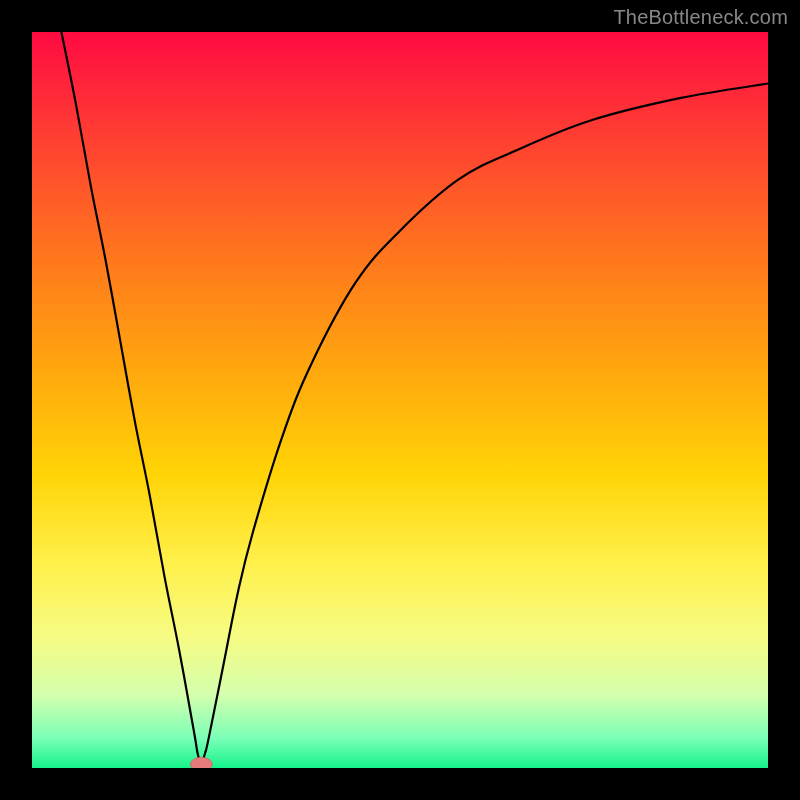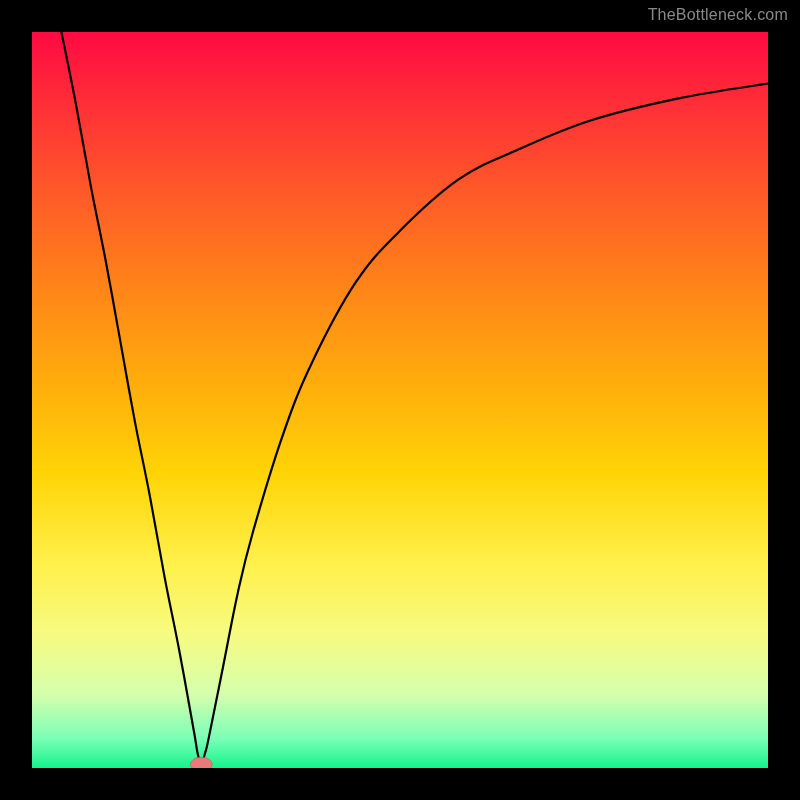--- a/index.html
+++ b/index.html
@@ -40,21 +40,21 @@
       #d5ffad 90%,
       #7affb6 96%,
       #15f38b 100%
     );
   }
   .watermark {
     position: absolute;
     top: 6px;
     right: 12px;
     color: #888;
-    font-size: 16px;
+    font-size: 20px;
     letter-spacing: 0.2px;
     user-select: none;
     margin-left: 47px;
   }
   svg.curve {
     position: absolute;
     inset: 0;
   }
   .curve-path {
     fill: none;

